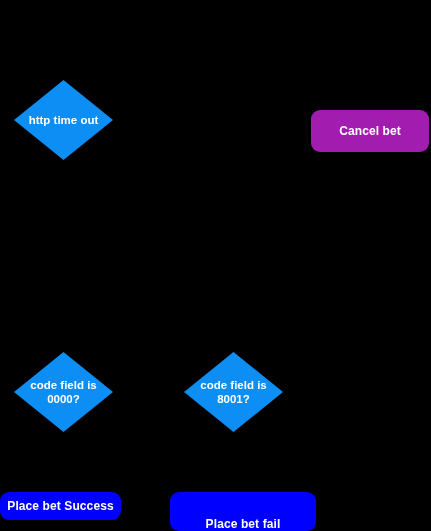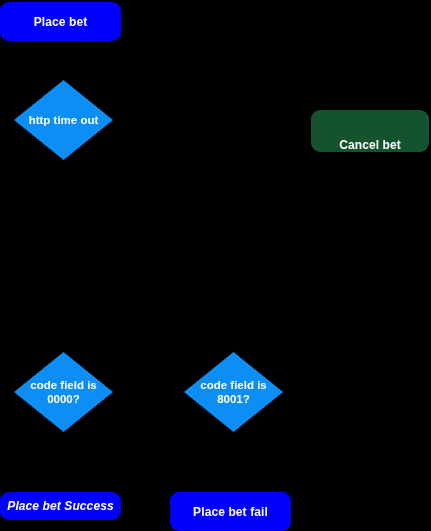--- a/index.html
+++ b/index.html
@@ -27,21 +27,21 @@
     font-weight: bold;
     line-height: 14px;
     letter-spacing: 0.1px;
     white-space: pre-line;
     user-select: none;
   }
   .rect {
     border-radius: 9px;
   }
   .rect.blue  { background: #0000ff; }
-  .rect.red   { background: #14532d; align-items: flex-end; }
+  .rect.red   { background: #a21caf; }
 
   .diamond {
     position: absolute;
     box-sizing: border-box;
   }
   .diamond .shape {
     position: absolute;
     inset: 0;
     background: #0d8ef5;
     clip-path: polygon(50% 0%, 100% 50%, 50% 100%, 0% 50%);
@@ -59,23 +59,20 @@
     line-height: 14px;
     white-space: pre-line;
     user-select: none;
   }
 </style>
 </head>
 <body>
 
 <div id="canvas">
 
-  <div class="node rect blue" style="left:0px; top:2px; width:121px; height:39px;">
-    <span>Place bet</span>
-  </div>
 
   <div class="node rect red" style="left:311px; top:110px; width:118px; height:42px;">
     <span>Cancel bet</span>
   </div>
 
   <div class="diamond" style="left:14px; top:80px; width:99px; height:80px;">
     <div class="shape"></div>
     <div class="dlabel">http time out</div>
   </div>
 
@@ -85,21 +82,21 @@
     <div class="dlabel">code field is
 0000?</div>
   </div>
 
   <div class="diamond" style="left:184px; top:352px; width:99px; height:80px;">
     <div class="shape"></div>
     <div class="dlabel">code field is
 8001?</div>
   </div>
 
-  <div class="node rect blue" style="left:0px; top:492px; width:121px; height:28px;font-style:italic;">
+  <div class="node rect blue" style="left:0px; top:492px; width:121px; height:28px;">
     <span>Place bet Success</span>
   </div>
 
-  <div class="node rect blue" style="left:170px; top:492px; width:121px; height:39px;">
+  <div class="node rect blue" style="left:170px; top:492px; width:146px; height:39px;align-items:flex-end;">
     <span>Place bet fail</span>
   </div>
 
 </div>
 
 </body></html>

